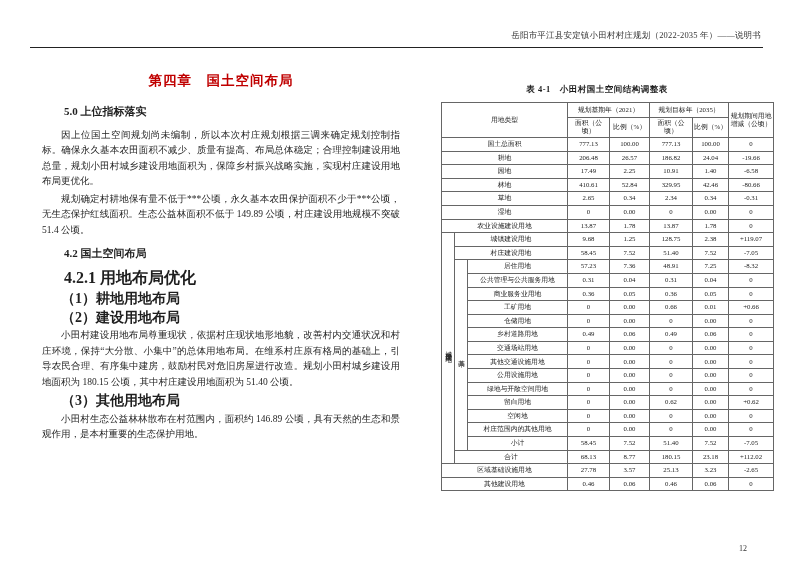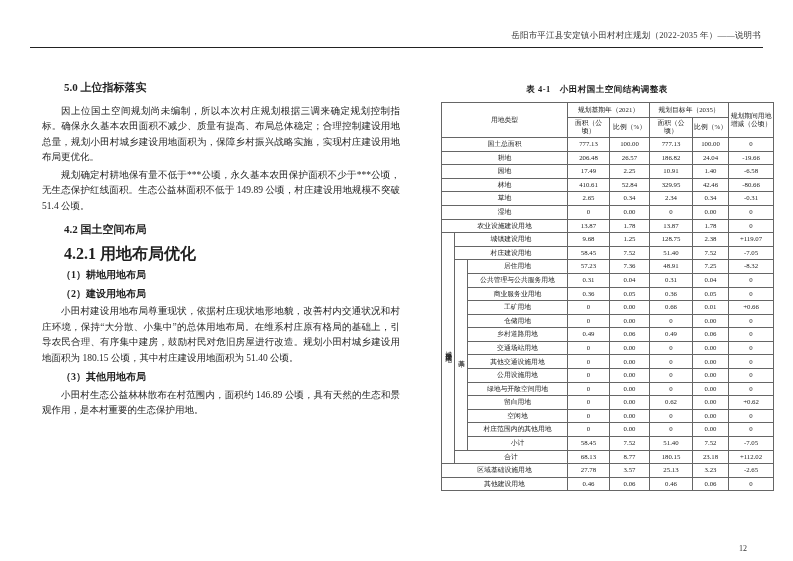--- a/index.html
+++ b/index.html
@@ -24,21 +24,21 @@
   .left-col {
     position:absolute; left:42px; top:72px; width:358px;
     font-size:9.5px; line-height:15.5px; text-align:justify;
   }
   .chapter-title {
     text-align:center; font-weight:bold; font-size:13.5px;
     line-height:18px; margin-bottom:14px; letter-spacing:1px;
   }
   .h2 { font-weight:bold; font-size:11px; margin:8px 0 8px 22px; text-align:left; }
   .h3 { font-weight:bold; font-size:16px; margin:6px 0 6px 22px; text-align:left; }
-  .h4 { font-weight:bold; font-size:10px; margin:3px 0 3px 19px; text-align:left; }
+  .h4 { font-weight:bold; font-size:14px; margin:3px 0 3px 19px; text-align:left; }
   .para { text-indent:2em; margin-bottom:2px; }
   
   .right-col { position:absolute; left:421px; top:84px; width:332px;padding-left:20px; }
   .table-title {
     text-align:center; font-weight:bold; font-size:8.5px;
     margin-bottom:6px; letter-spacing:.5px;
   }
   table.land {
     border-collapse:collapse; width:332px; table-layout:fixed;
     font-size:6.8px; color:#222;
@@ -55,20 +55,21 @@
   
   .page-num { position:absolute; right:46px; bottom:8px; font-size:8px; color:#333;margin-top:28px; }
 </style>
 </head>
 <body>
 
 <div class="doc-header">岳阳市平江县安定镇小田村村庄规划（2022-2035 年）——说明书</div>
 <div class="header-rule"></div>
 
 <div class="left-col">
+  <div class="chapter-title" style="color: rgb(192, 0, 0);">第四章　国土空间布局</div>
   <div class="h2">5.0 上位指标落实</div>
   <div class="para">因上位国土空间规划尚未编制，所以本次村庄规划根据三调来确定规划控制指标。确保永久基本农田面积不减少、质量有提高、布局总体稳定；合理控制建设用地总量，规划小田村城乡建设用地面积为，保障乡村振兴战略实施，实现村庄建设用地布局更优化。</div>
   <div class="para">规划确定村耕地保有量不低于***公顷，永久基本农田保护面积不少于***公顷，无生态保护红线面积。生态公益林面积不低于 149.89 公顷，村庄建设用地规模不突破 51.4 公顷。</div>
   <div class="h2">4.2 国土空间布局</div>
   <div class="h3">4.2.1 用地布局优化</div>
   <div class="h4">（1）耕地用地布局</div>
   <div class="h4">（2）建设用地布局</div>
   <div class="para">小田村建设用地布局尊重现状，依据村庄现状地形地貌，改善村内交通状况和村庄环境，保持“大分散、小集中”的总体用地布局。在维系村庄原有格局的基础上，引导农民合理、有序集中建房，鼓励村民对危旧房屋进行改造。规划小田村城乡建设用地面积为 180.15 公顷，其中村庄建设用地面积为 51.40 公顷。</div>
   <div class="h4">（3）其他用地布局</div>
   <div class="para">小田村生态公益林林散布在村范围内，面积约 146.89 公顷，具有天然的生态和景观作用，是本村重要的生态保护用地。</div>

